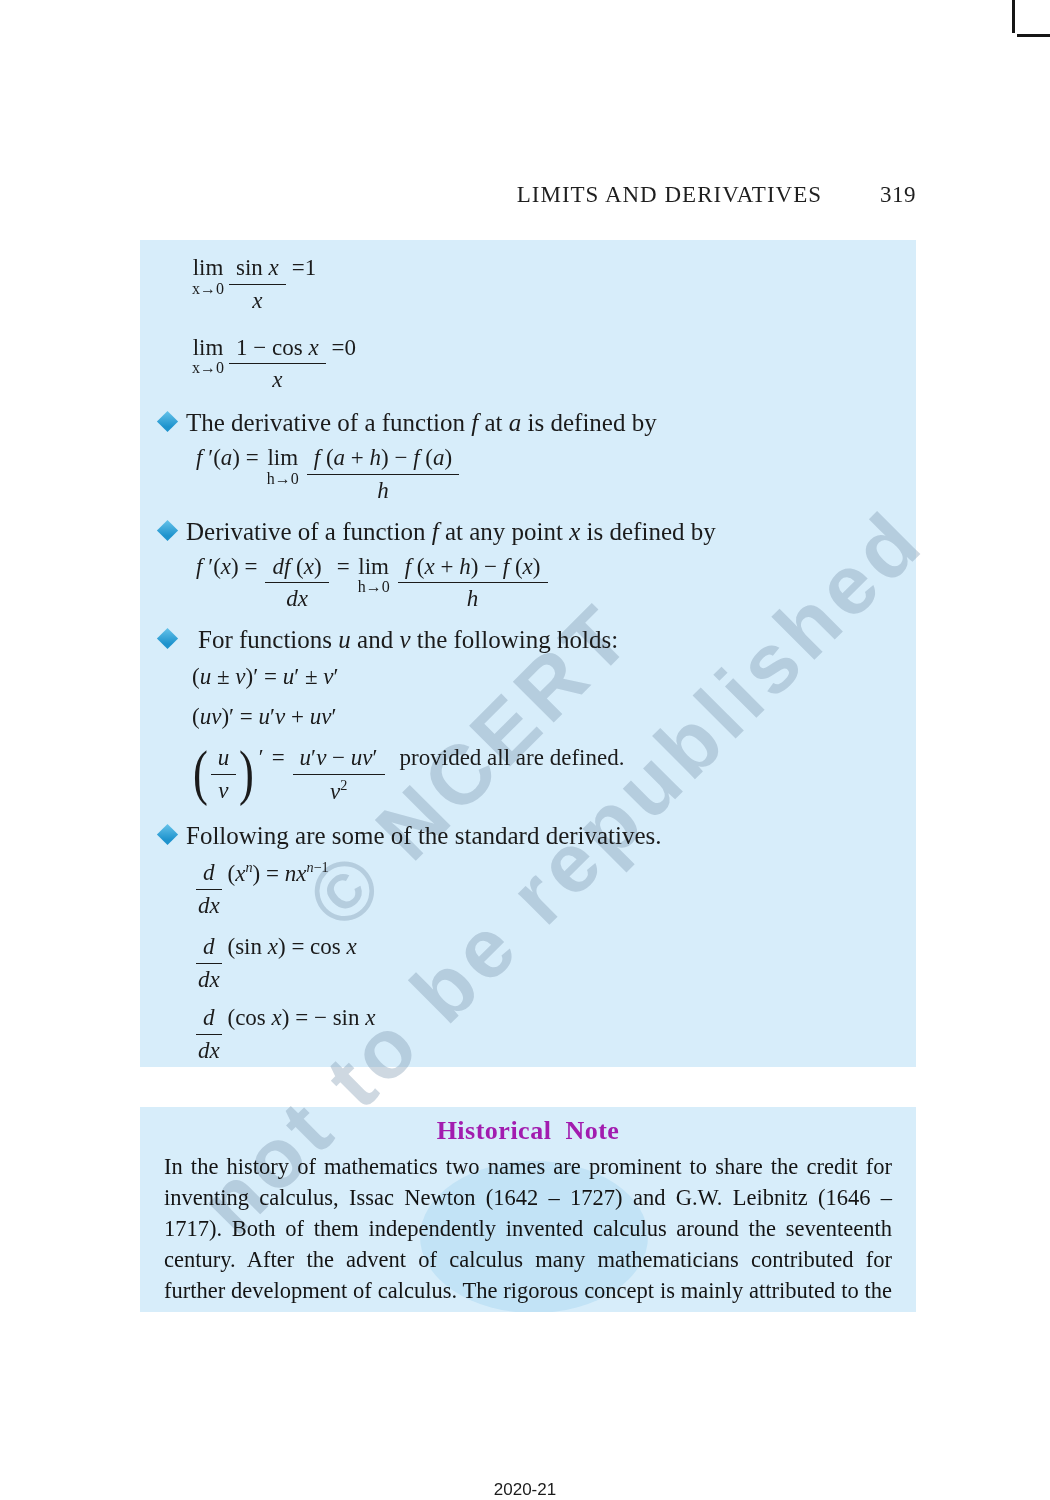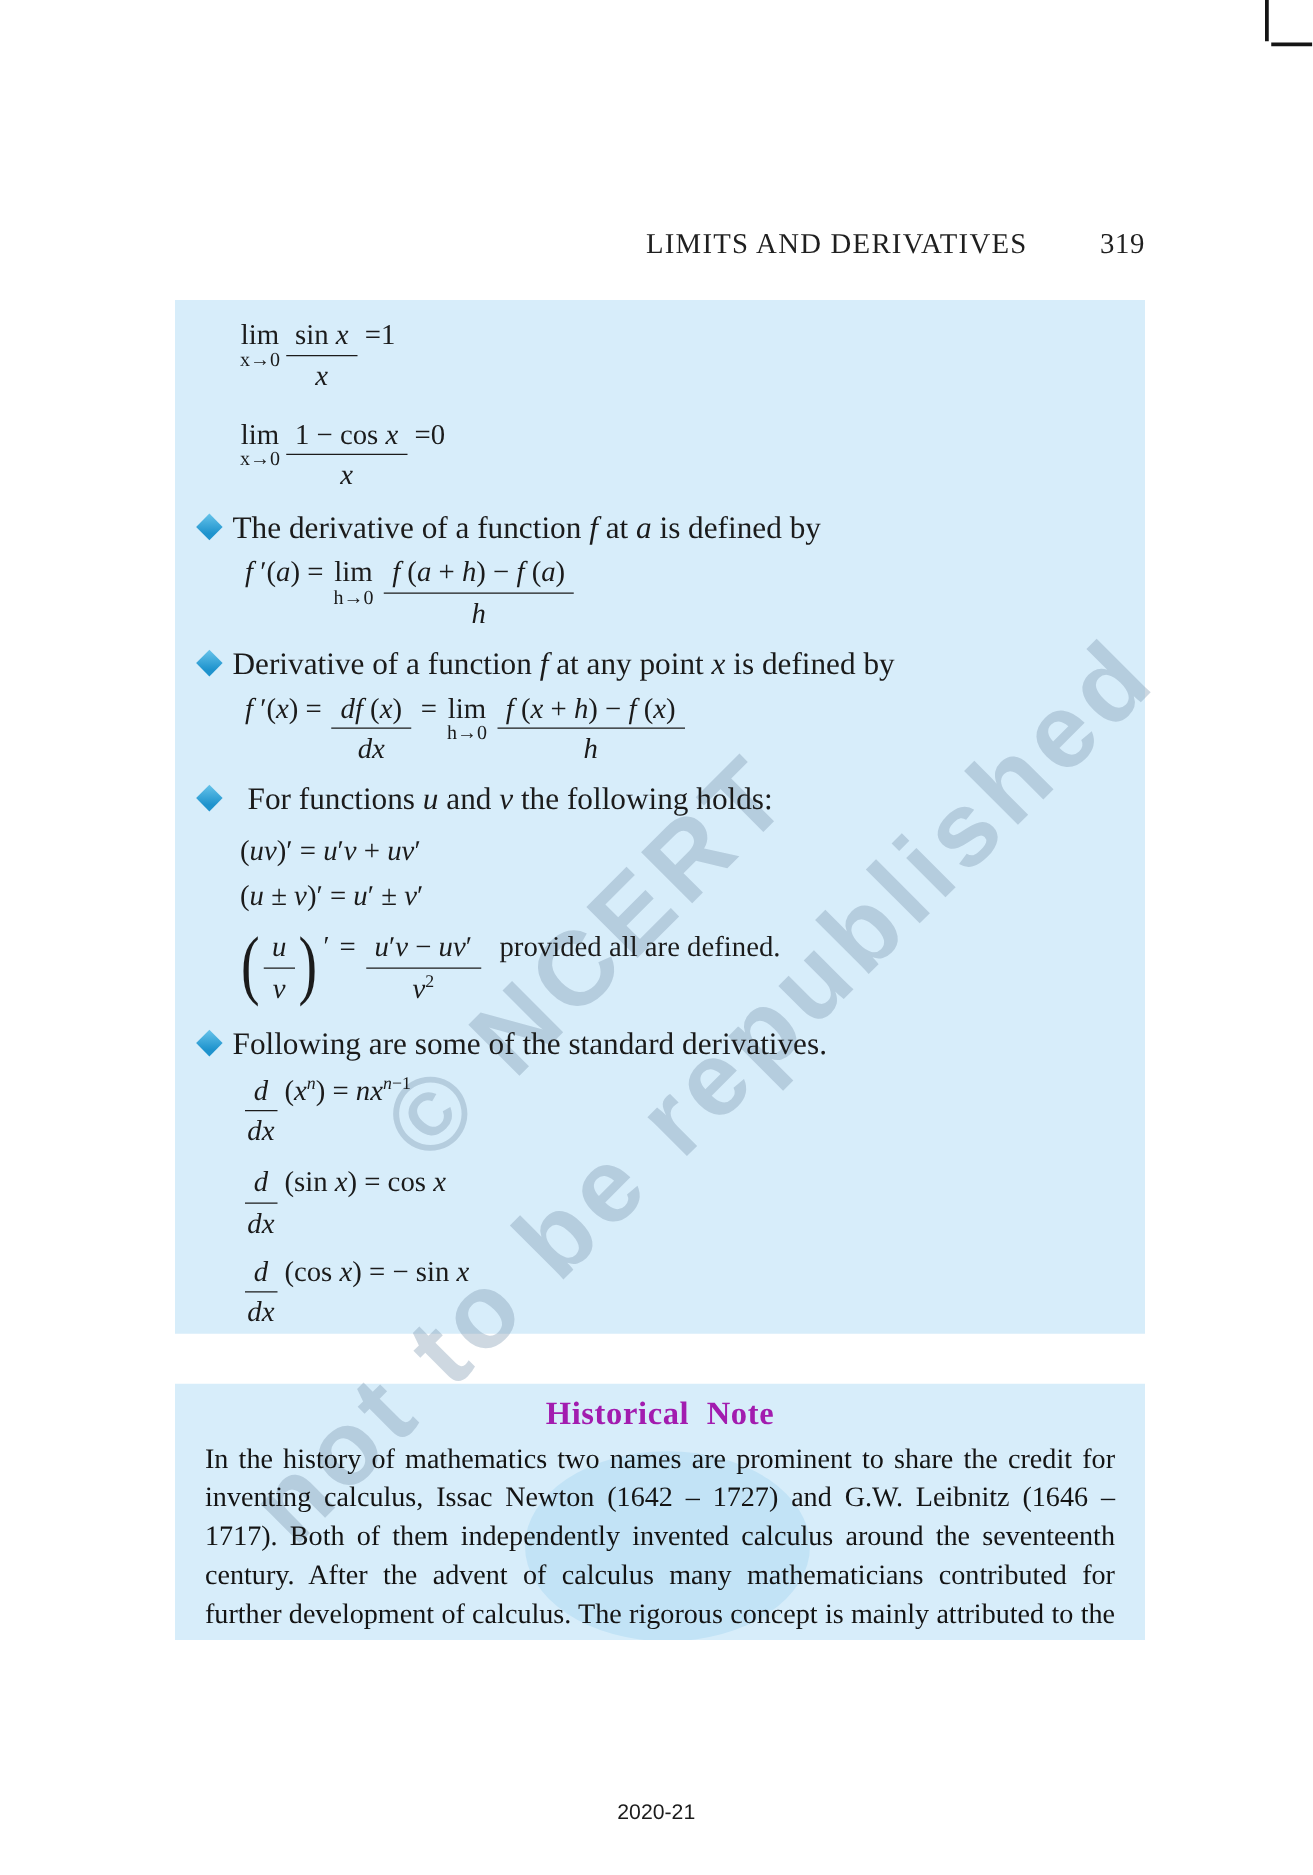--- a/index.html
+++ b/index.html
@@ -73,21 +73,21 @@
   .box2 { position:absolute; left:140px; top:1107px; width:776px; height:205px;
           background:#d7edfa; overflow:hidden; }
   .note-ellipse { position:absolute; left:280px; top:54px; width:228px; height:152px;
                   border-radius:50%; background:#c2e3f6; z-index:1; }
   .note-title { margin-top:9px; text-align:center; font-size:26px; font-weight:bold;
                 color:#a21caf; word-spacing:7px; letter-spacing:0.5px; }
   .note-para { margin:5px 24px 0 24px; font-size:22.5px; line-height:1.38;
                text-align:justify; color:#141414; }
 
   
-  .footer { position:absolute; top:1440px; left:0; width:1050px; text-align:center;
+  .footer { position:absolute; top:1480px; left:0; width:1050px; text-align:center;
             font-family:"Liberation Sans","DejaVu Sans",sans-serif; font-size:17px;
             color:#1b1b1b; }
 
   i { font-style:italic; }
   sup { font-size:0.62em; }
 </style>
 </head>
 <body>
 
 <div class="page">
@@ -166,22 +166,22 @@
         <span class="num"><i>f</i> (<i>x</i> + <i>h</i>) − <i>f</i> (<i>x</i>)</span>
         <span class="den"><i>h</i></span>
       </span>
     </div>
 
     <div class="bullet-line m-b3">
       <span class="diamond"></span>
       <span>For functions <i>u</i> and <i>v</i> the following holds:</span>
     </div>
 
+    <div class="plainmath m-r1">(<i>u</i> ± <i>v</i>)′ = <i>u</i>′ ± <i>v</i>′</div>
     <div class="plainmath m-r2">(<i>uv</i>)′ = <i>u</i>′<i>v</i> + <i>uv</i>′</div>
-    <div class="plainmath m-r1">(<i>u</i> ± <i>v</i>)′ = <i>u</i>′ ± <i>v</i>′</div>
 
     <div class="math m-r3">
       <span class="bigparen">(</span>
       <span class="frac">
         <span class="num"><i>u</i></span>
         <span class="den"><i>v</i></span>
       </span>
       <span class="bigparen">)</span>
       <span class="qprime">′</span>
       <span class="mgap">=</span>

